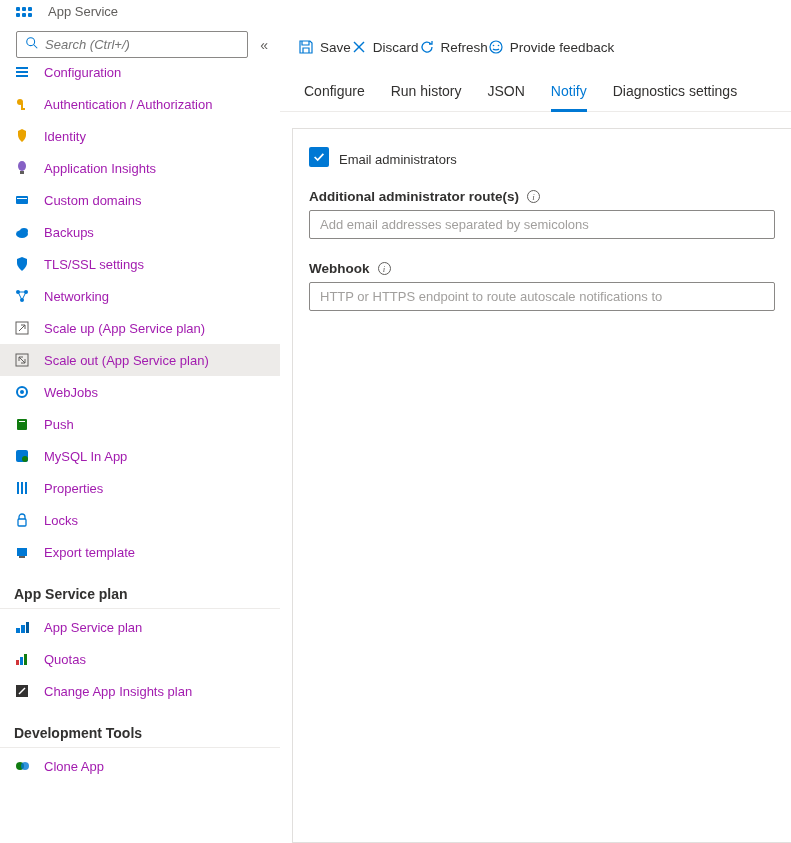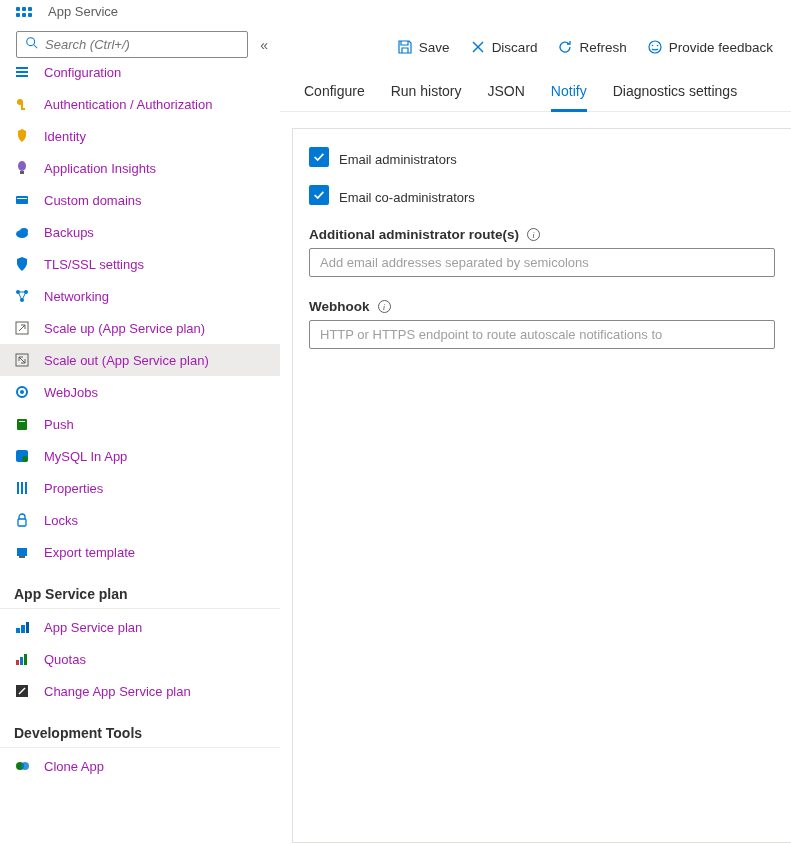--- a/index.html
+++ b/index.html
@@ -114,22 +114,20 @@
     .main {
       flex: 1;
       display: flex;
       flex-direction: column;
       min-width: 0;
     }
     .toolbar {
       display: flex;
       align-items: center;
       padding: 10px 18px 14px;
-      gap: 20px;
-      justify-content: flex-end;
     }
     .tool-btn {
       display: flex;
       align-items: center;
       gap: 6px;
       cursor: pointer;
       font-size: 13.5px;
       color: #323130;
     }
     .tool-btn .ico { color: #0078d4; display: flex; }
@@ -414,21 +412,21 @@
             </span>
             <span>Quotas</span>
           </div>
           <div class="nav-item">
             <span class="nav-icon">
               <svg width="16" height="16">
                 <rect x="2" y="2" width="12" height="12" fill="#323130"></rect>
                 <path d="M5 11l6-6" stroke="#fff" stroke-width="1.5"></path>
               </svg>
             </span>
-            <span>Change App Service plan</span>
+            <span>Change App Insights plan</span>
           </div>
         </div>
       <div class="nav-section">Development Tools</div>
       <div id="nav-sec2">
           <div class="nav-item">
             <span class="nav-icon">
               <svg width="16" height="16">
                 <circle cx="6" cy="8" r="4" fill="#107c10"></circle>
                 <circle cx="11" cy="8" r="4" fill="#0078d4" opacity="0.8"></circle>
               </svg>
@@ -489,28 +487,20 @@
 
     <div class="content-panel">
       <div class="chk-row">
         <div class="chk">
           <svg viewBox="0 0 16 16">
               <polyline points="3,8 6.5,11.5 13,4.5" stroke="#fff" stroke-width="2" fill="none"></polyline>
             </svg>
         </div>
         <span>Email administrators</span>
       </div>
-      <div class="chk-row">
-        <div class="chk">
-          <svg viewBox="0 0 16 16">
-              <polyline points="3,8 6.5,11.5 13,4.5" stroke="#fff" stroke-width="2" fill="none"></polyline>
-            </svg>
-        </div>
-        <span>Email co-administrators</span>
-      </div>
 
       <div class="field-label">
         <span>Additional administrator route(s)</span>
         <span class="info-icon">i</span>
       </div>
       <input class="text-input" type="text" placeholder="Add email addresses separated by semicolons" style="">
 
       <div class="field-label">
         <span>Webhook</span>
         <span class="info-icon">i</span>

